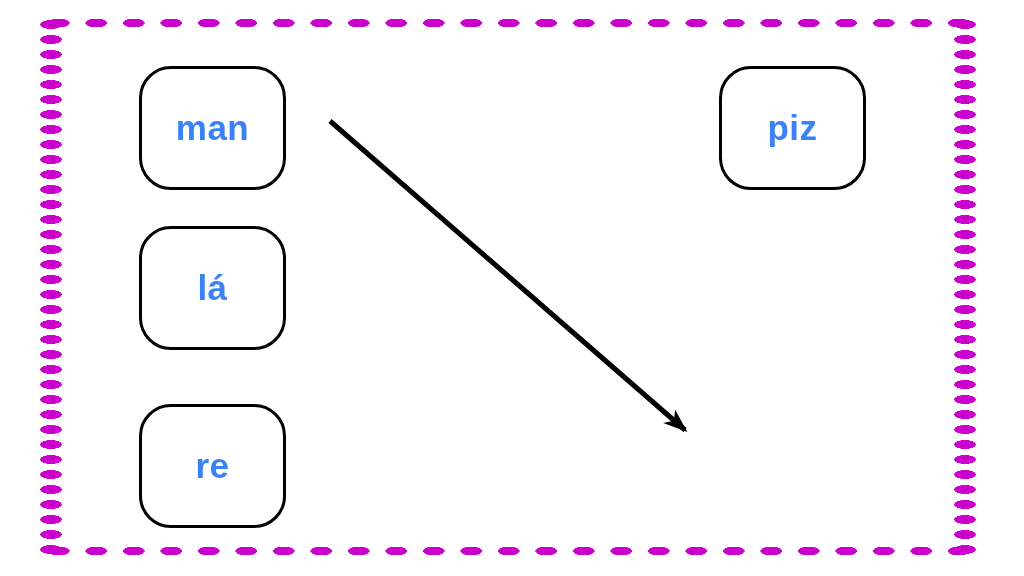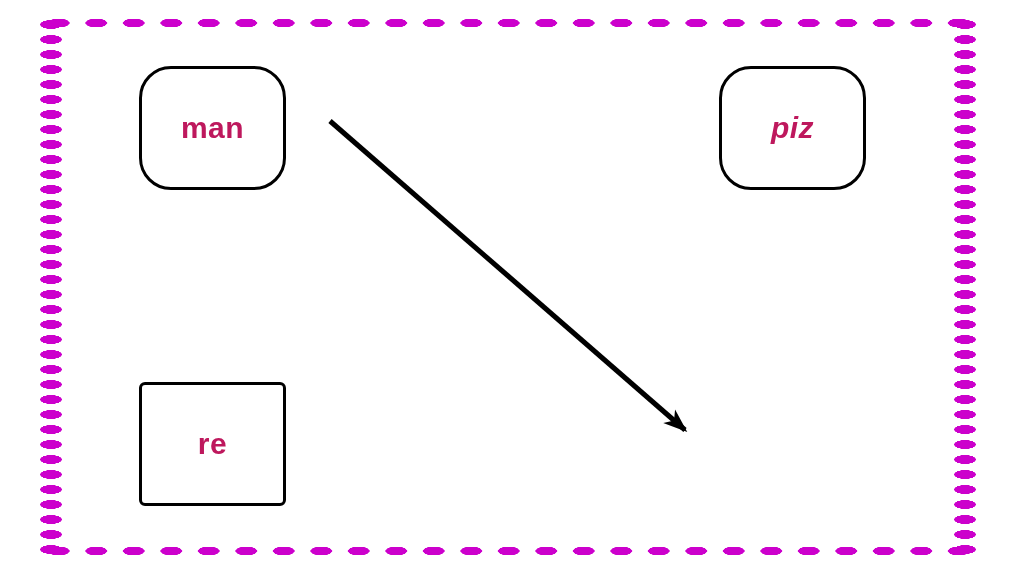--- a/index.html
+++ b/index.html
@@ -49,29 +49,29 @@
     border: 3.5px solid #000000;
     border-radius: 32px;
     background: #ffffff;
     display: flex;
     align-items: center;
     justify-content: center;
     cursor: pointer;
   }
   .card span {
     font-weight: 700;
-    font-size: 30px;
-    color: #be185d;
+    font-size: 35px;
+    color: #3b82f6;
     letter-spacing: 0.5px;
   }
   .col-left  { left: 139px; }
-  .col-right { left: 719px; font-style: italic; }
+  .col-right { left: 719px; }
   .row-0 { top: 66px; }
   .row-1 { top: 226px; }
-  .row-2 { top: 382px; border-radius: 6px; }
+  .row-2 { top: 404px; }
 
   
   .overlay {
     position: absolute;
     left: 0;
     top: 0;
     width: 1024px;
     height: 576px;
     pointer-events: none;
   }
@@ -82,20 +82,23 @@
 <div class="stage">
 
   <div class="dots-h top"></div>
   <div class="dots-h bottom"></div>
   <div class="dots-v left"></div>
   <div class="dots-v right"></div>
 
   <div class="card col-left row-0">
     <span>man</span>
   </div>
+  <div class="card col-left row-1">
+    <span>lá</span>
+  </div>
   <div class="card col-left row-2">
     <span>re</span>
   </div>
 
   <div class="card col-right row-0">
     <span>piz</span>
   </div>
 
   <svg class="overlay" viewBox="0 0 1024 576">
     <defs>

